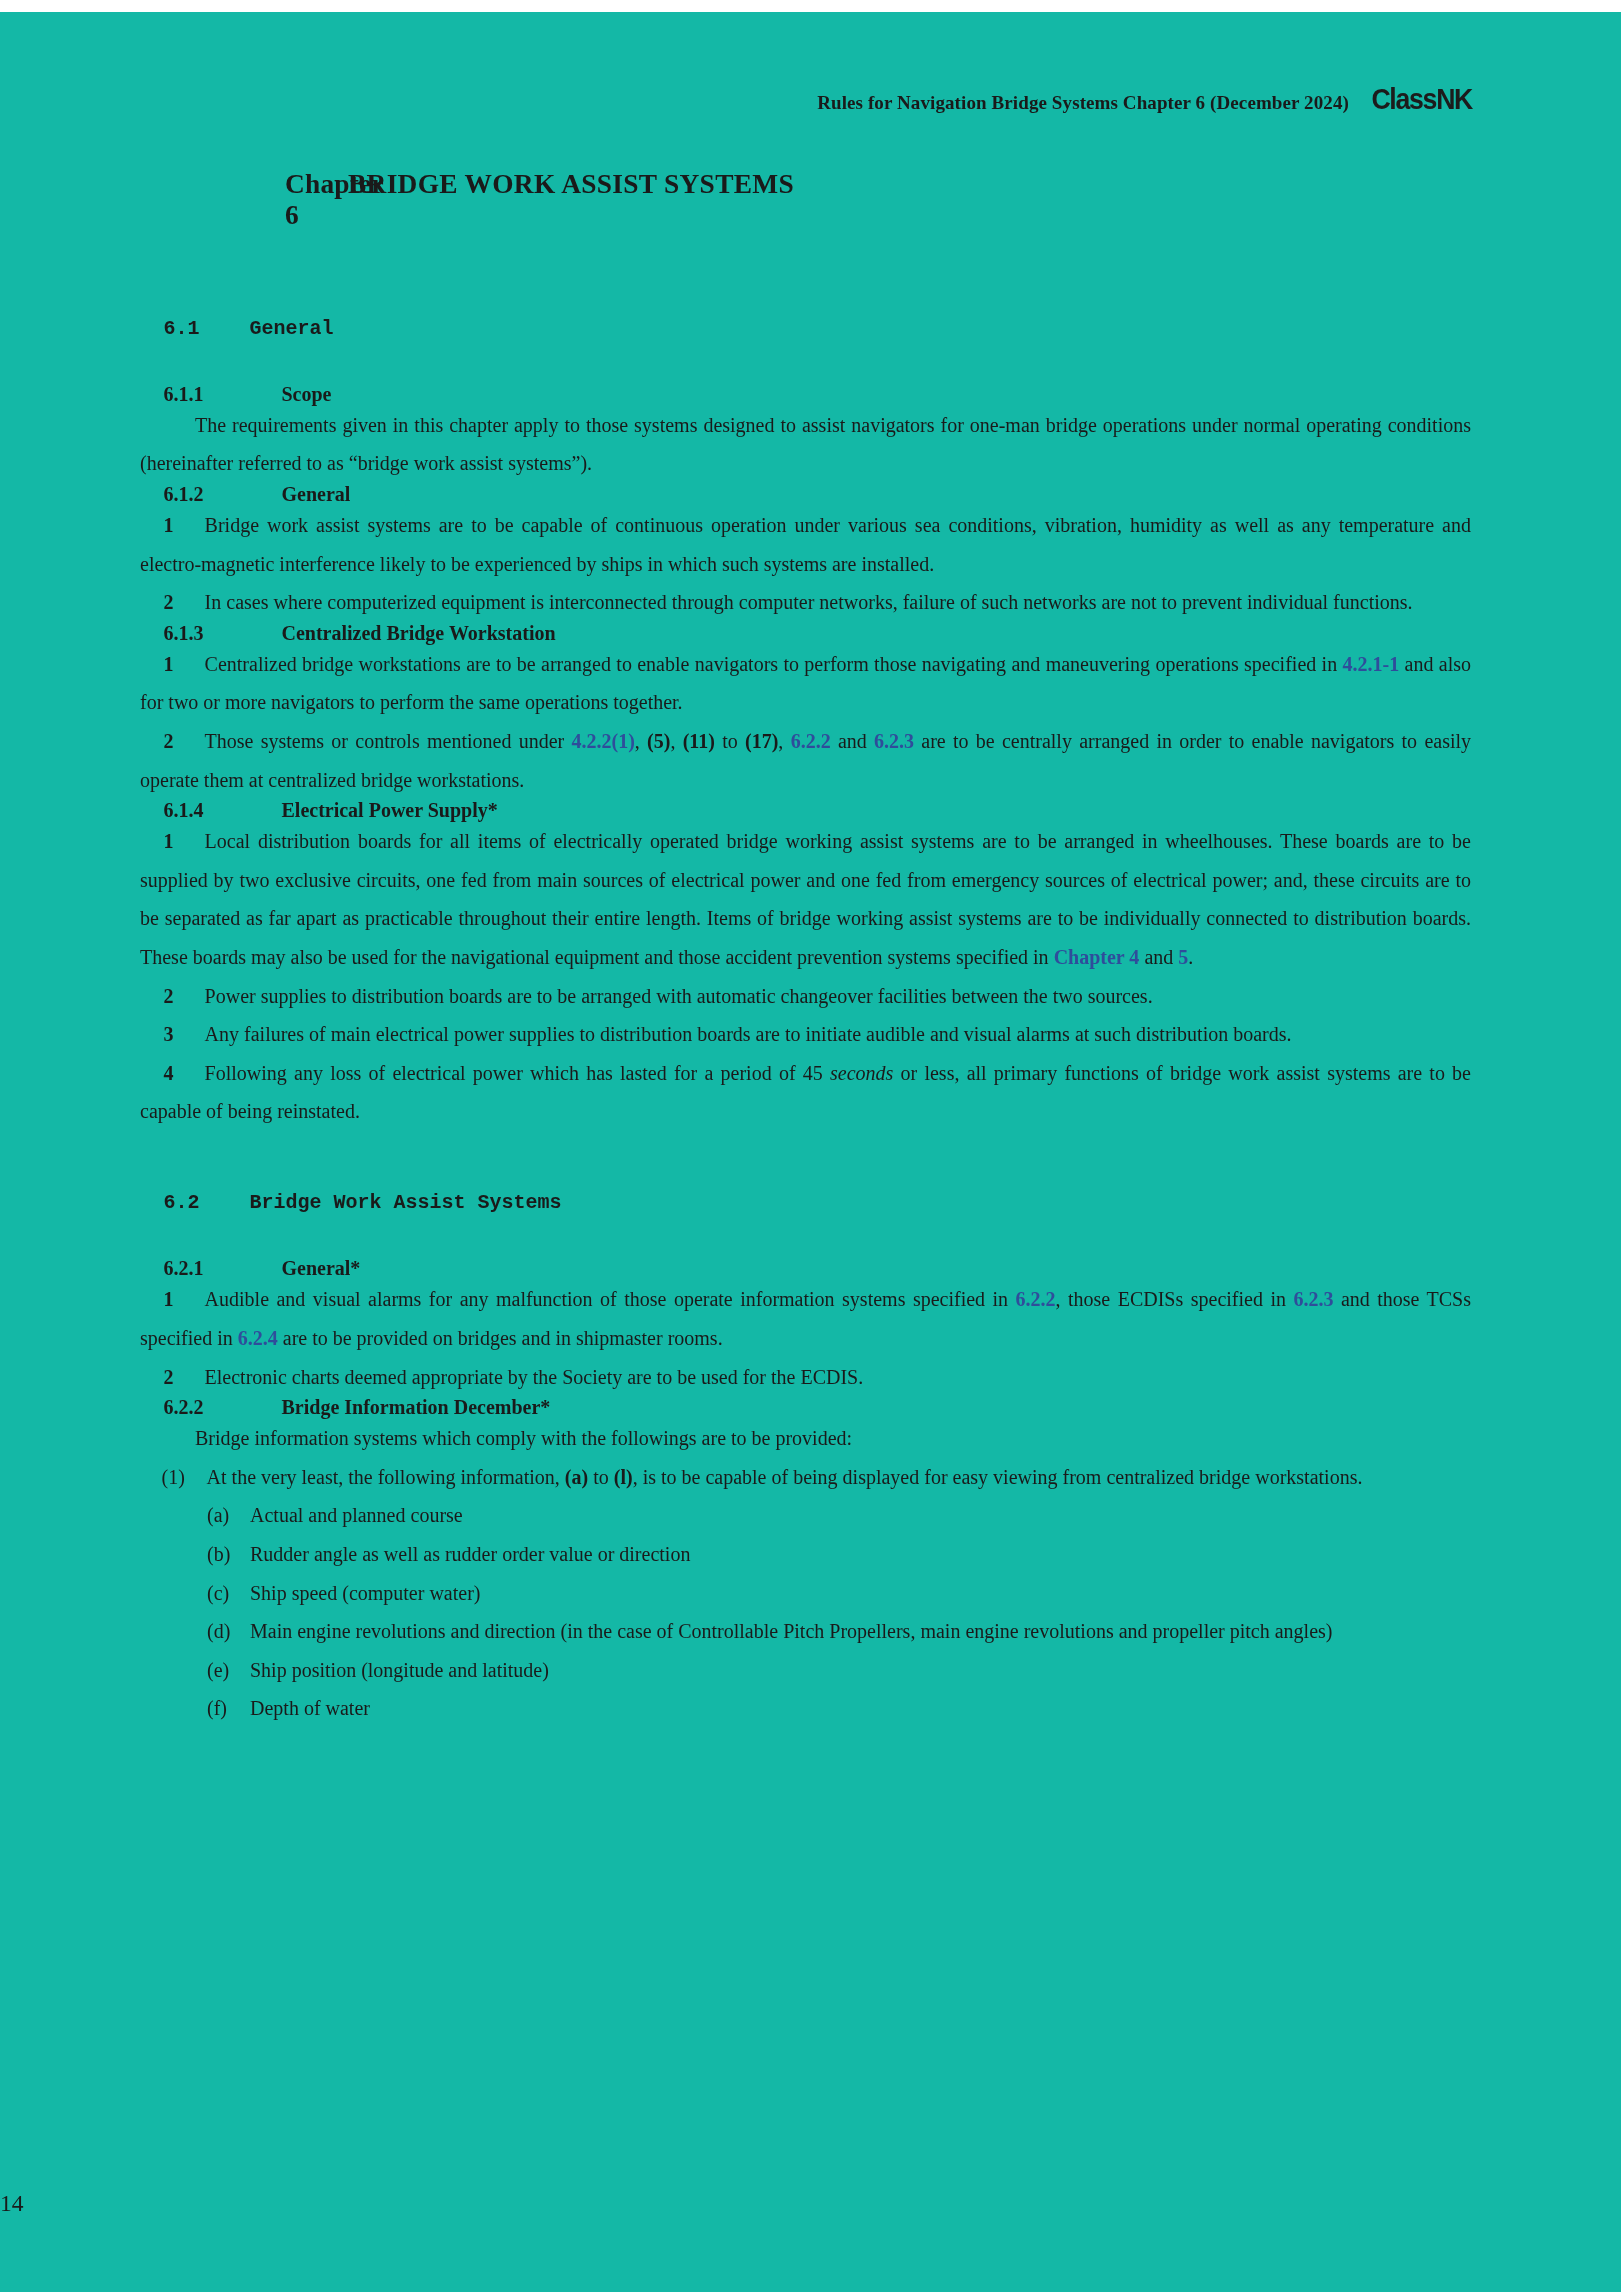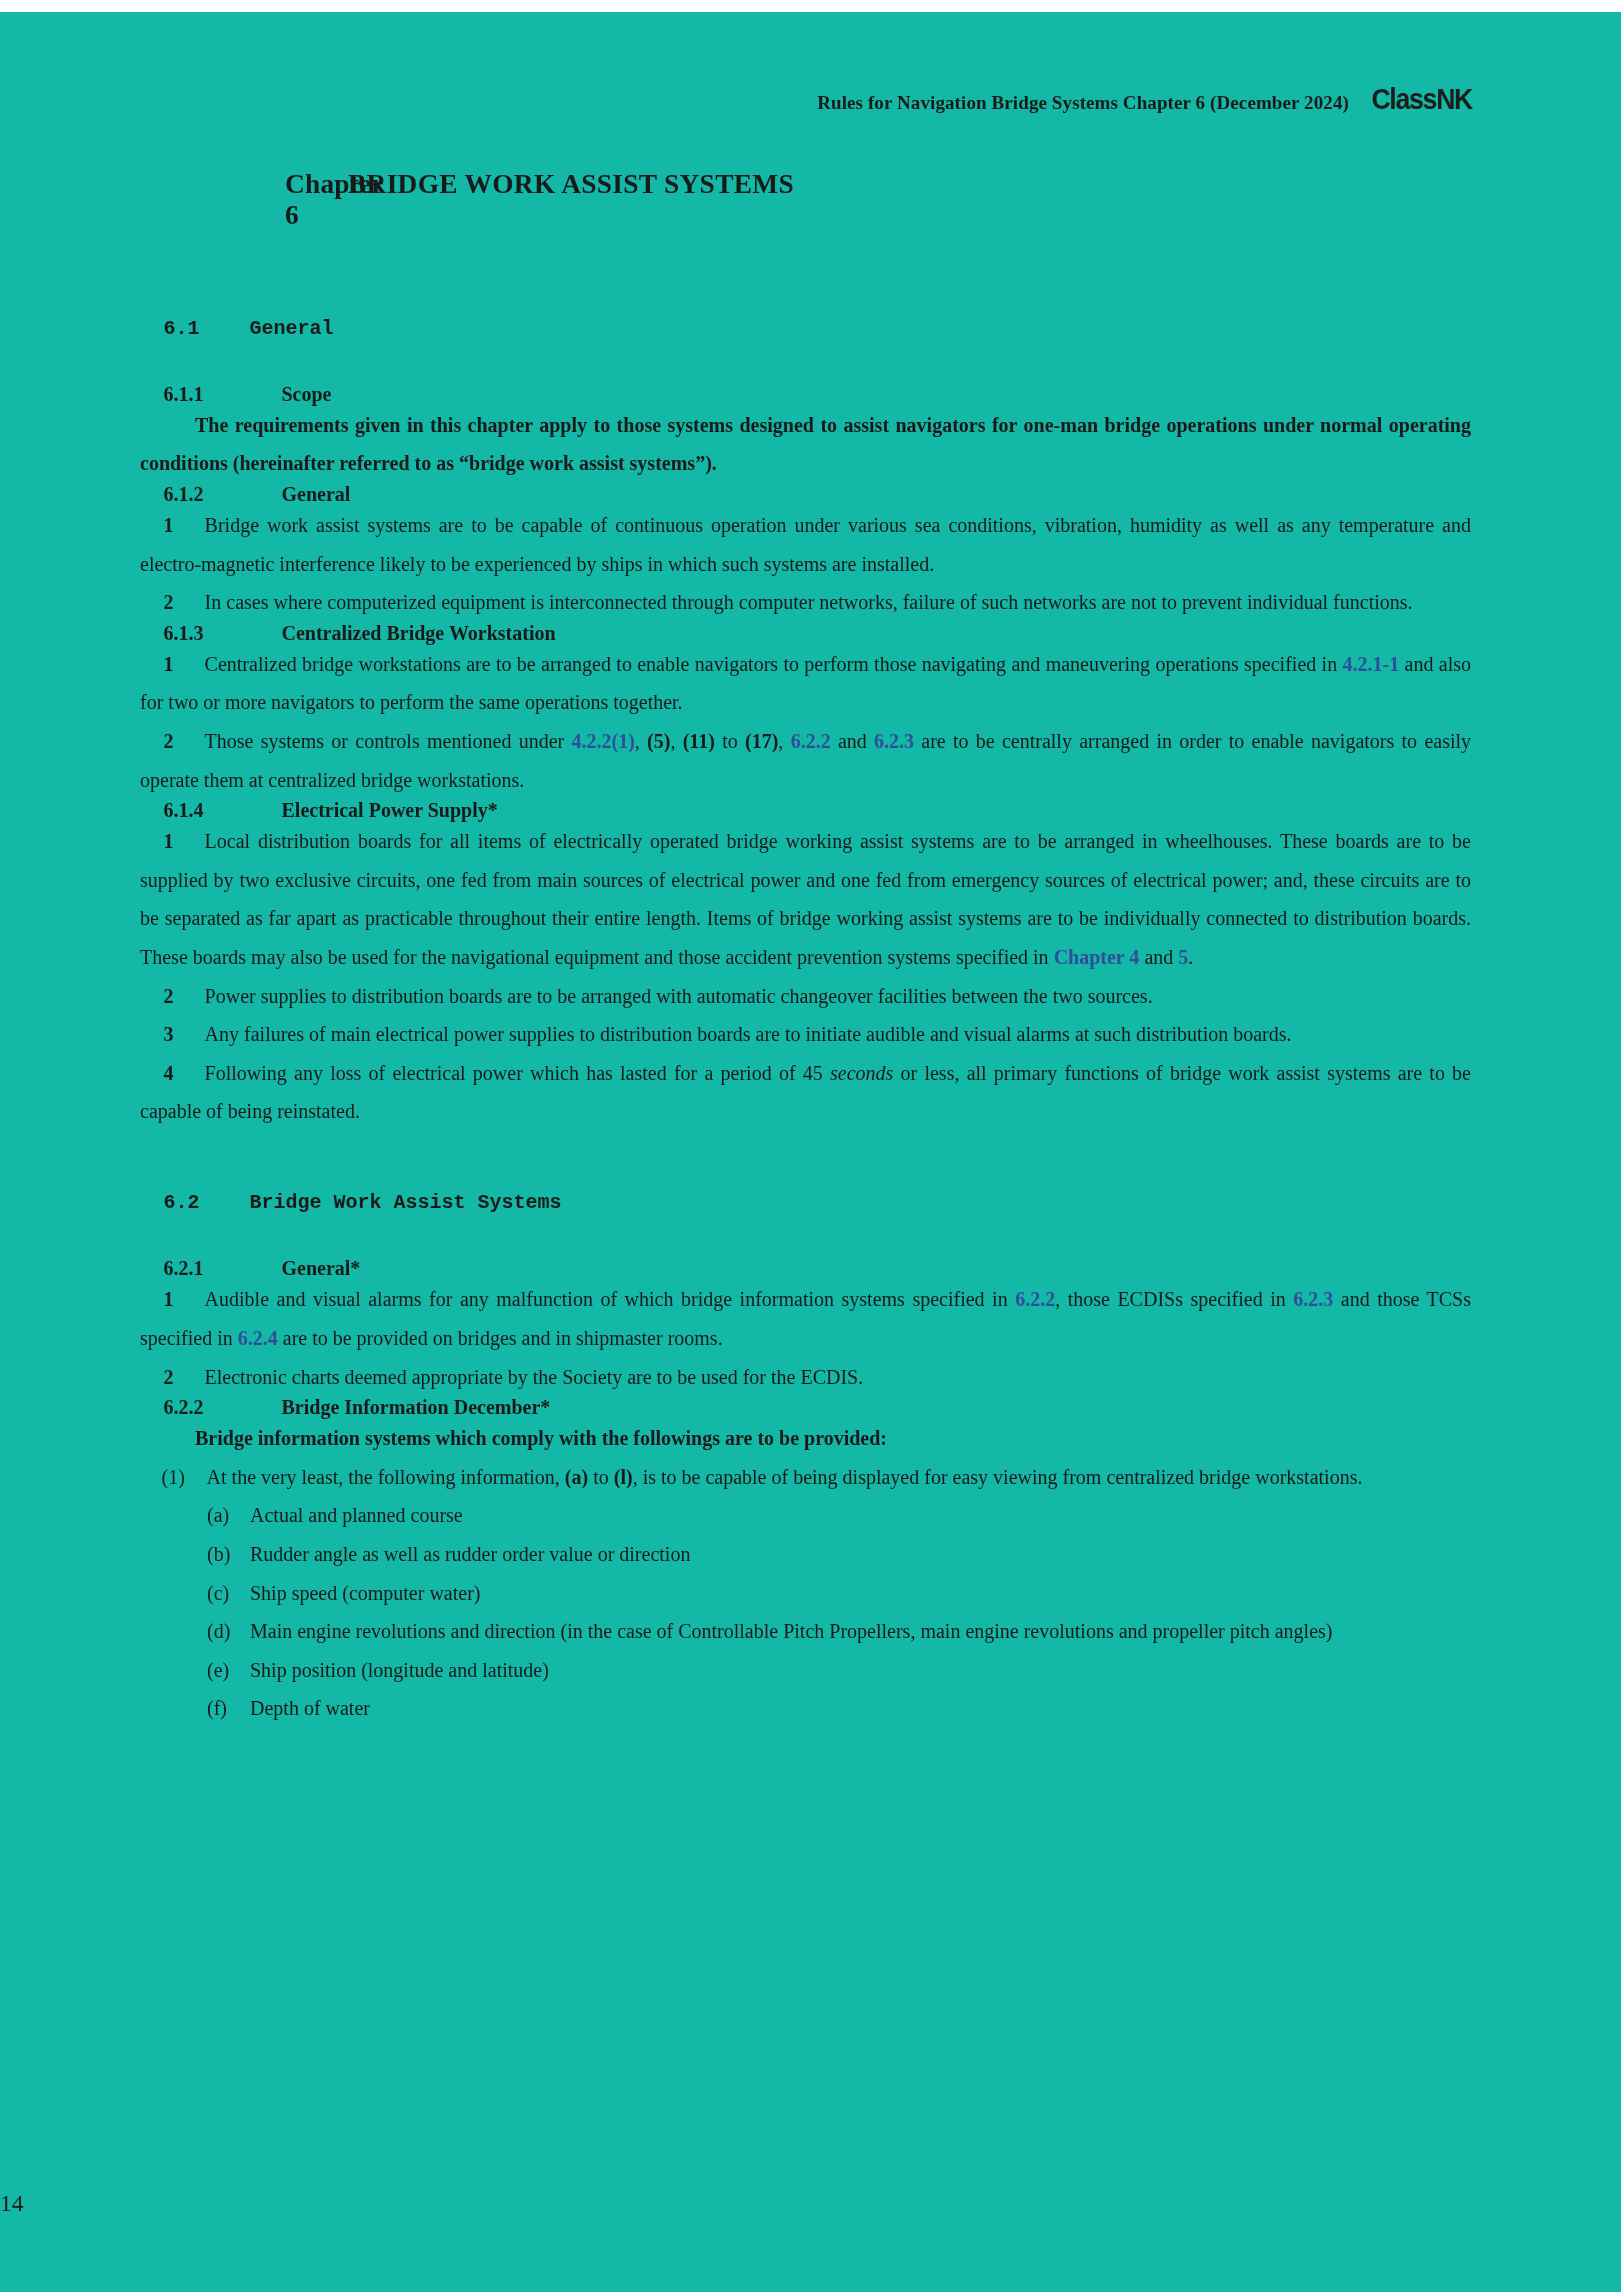--- a/index.html
+++ b/index.html
@@ -97,21 +97,20 @@
   }
   .h3 .num { width: 118px; flex: none; }
 
   
   p.body {
     margin: 0;
     font-size: 20px;
     line-height: 1.93;
     text-align: justify;
     text-justify: inter-word;
-    font-weight: bold;
   }
   p.body.indent-first { text-indent: 55px; }
 
   
   .numpara {
     font-size: 20px;
     line-height: 1.93;
     text-align: justify;
     text-justify: inter-word;
     margin: 0;
@@ -236,21 +235,21 @@
       <span class="num">6.2</span>
       <span>Bridge Work Assist Systems</span>
     </div>
 
     <div class="sp-xl"></div>
 
     <div class="h3">
       <span class="num">6.2.1</span>
       <span>General*</span>
     </div>
-    <p class="numpara"><span class="n">1</span><span>Audible and visual alarms for any malfunction of which bridge information systems specified in </span><span class="ref">6.2.2</span><span>, those ECDISs specified in </span><span class="ref">6.2.3</span><span> and those TCSs specified in </span><span class="ref">6.2.4</span><span> are to be provided on bridges and in shipmaster rooms.</span></p>
+    <p class="numpara"><span class="n">1</span><span>Audible and visual alarms for any malfunction of those operate information systems specified in </span><span class="ref">6.2.2</span><span>, those ECDISs specified in </span><span class="ref">6.2.3</span><span> and those TCSs specified in </span><span class="ref">6.2.4</span><span> are to be provided on bridges and in shipmaster rooms.</span></p>
     <p class="numpara"><span class="n">2</span><span>Electronic charts deemed appropriate by the Society are to be used for the ECDIS.</span></p>
 
     <div class="h3">
       <span class="num">6.2.2</span>
       <span>Bridge Information December*</span>
     </div>
     <p class="body indent-first">Bridge information systems which comply with the followings are to be provided:</p>
 
     <div class="plist">
       <span class="marker">(1)</span>

